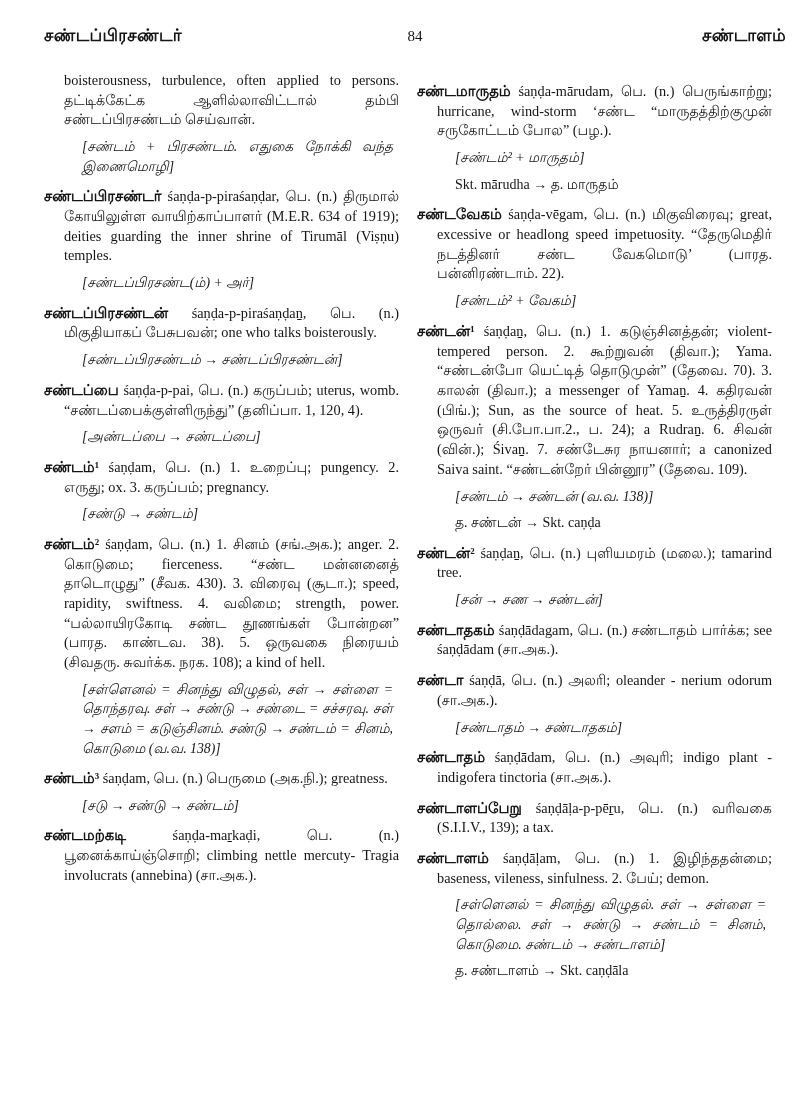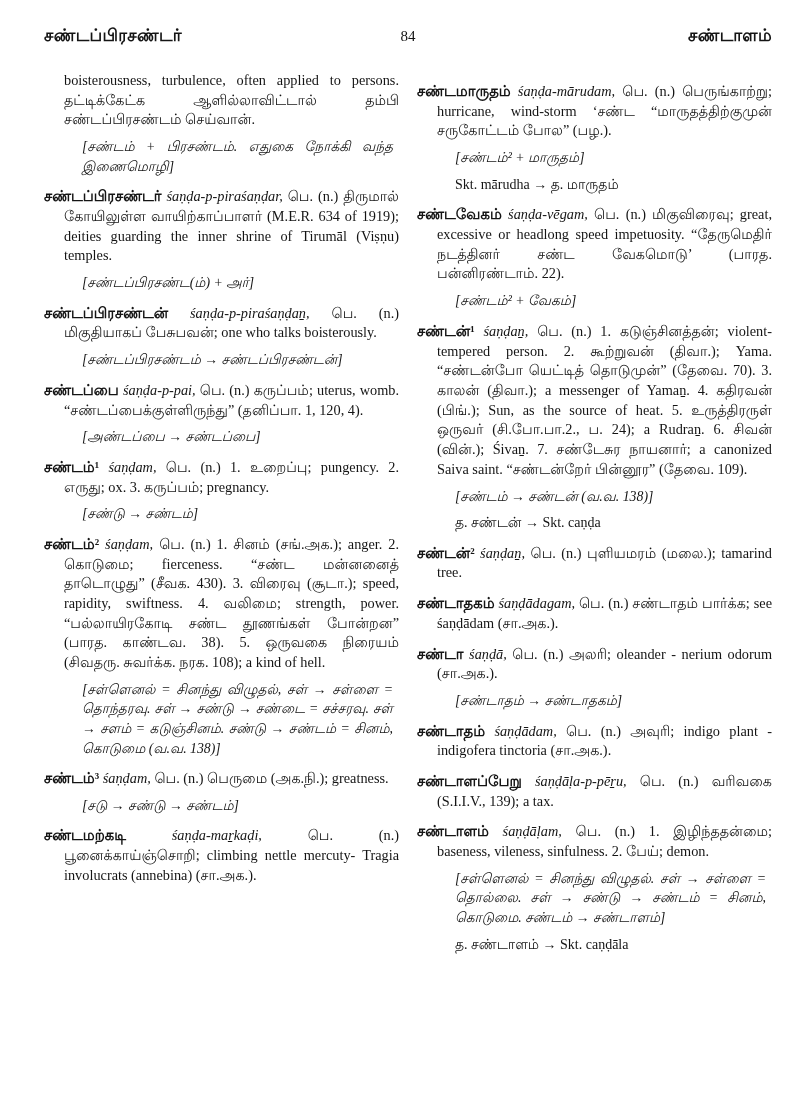--- a/index.html
+++ b/index.html
@@ -6,21 +6,21 @@
   body {
     width: 800px; height: 1100px;
     background: #ffffff;
     color: #141414;
     font-family: "Liberation Serif", serif;
     overflow: hidden;
   }
   .page {
     box-sizing: border-box;
     width: 800px; height: 904px;
-    padding: 26px 28px 10px 44px;
+    padding: 26px 14px 10px 44px;
   }
   .runhead {
     display: flex; align-items: baseline;
     margin-bottom: 24px;
   }
   .runhead .rh-left  { flex: 1; text-align: left;  font-weight: bold; font-size: 17px; letter-spacing: .3px; }
   .runhead .rh-page  { flex: 0 0 auto; text-align: left; font-size: 15px; }
   .runhead .rh-right { flex: 1; text-align: right; font-weight: bold; font-size: 17px; letter-spacing: .3px; }
 
   .columns { display: flex; gap: 18px; }
@@ -32,21 +32,21 @@
     text-align: justify;
     margin: 0 0 4px 0;
   }
   .entry {
     padding-left: 20px;
     text-indent: -20px;
     margin-top: 10px;
   }
   .cont { padding-left: 20px; text-indent: 0; }
   .hw { font-weight: bold; font-size: 14.8px; }
-  .tr { font-style: italic; }
+  .tr { }
   .etym {
     font-style: italic;
     font-size: 13.8px;
     line-height: 1.42;
     margin: 7px 6px 7px 38px;
     text-align: justify;
   }
   .xref, .note {
     font-size: 14.0px;
     line-height: 1.4;
@@ -85,20 +85,21 @@
     <div class="col" id="col-right">
         <div class="entry"><span class="hw">சண்டமாருதம்</span> <span class="tr">śaṇḍa-mārudam,</span> <span class="bd">பெ. (n.) பெருங்காற்று; hurricane, wind-storm ‘சண்ட “மாருதத்திற்குமுன் சருகோட்டம் போல” (பழ.).</span></div>
         <div class="etym">[சண்டம்² + மாருதம்]</div>
         <div class="note">Skt. mārudha → த. மாருதம்</div>
         <div class="entry"><span class="hw">சண்டவேகம்</span> <span class="tr">śaṇḍa-vēgam,</span> <span class="bd">பெ. (n.) மிகுவிரைவு; great, excessive or headlong speed impetuosity. “தேருமெதிர் நடத்தினர் சண்ட வேகமொடு’ (பாரத. பன்னிரண்டாம். 22).</span></div>
         <div class="etym">[சண்டம்² + வேகம்]</div>
         <div class="entry"><span class="hw">சண்டன்¹</span> <span class="tr">śaṇḍaṉ,</span> <span class="bd">பெ. (n.) 1. கடுஞ்சினத்தன்; violent-tempered person. 2. கூற்றுவன் (திவா.); Yama. “சண்டன்போ யெட்டித் தொடுமுன்” (தேவை. 70). 3. காலன் (திவா.); a messenger of Yamaṉ. 4. கதிரவன் (பிங்.); Sun, as the source of heat. 5. உருத்திரருள் ஒருவர் (சி.போ.பா.2., ப. 24); a Rudraṉ. 6. சிவன் (வின்.); Śivaṉ. 7. சண்டேசுர நாயனார்; a canonized Saiva saint. “சண்டன்றேர் பின்னூர” (தேவை. 109).</span></div>
         <div class="etym">[சண்டம் → சண்டன் (வ.வ. 138)]</div>
         <div class="note">த. சண்டன் → Skt. caṇḍa</div>
         <div class="entry"><span class="hw">சண்டன்²</span> <span class="tr">śaṇḍaṉ,</span> <span class="bd">பெ. (n.) புளியமரம் (மலை.); tamarind tree.</span></div>
+        <div class="etym">[சன் → சண → சண்டன்]</div>
         <div class="entry"><span class="hw">சண்டாதகம்</span> <span class="tr">śaṇḍādagam,</span> <span class="bd">பெ. (n.) சண்டாதம் பார்க்க; see śaṇḍādam (சா.அக.).</span></div>
         <div class="entry"><span class="hw">சண்டா</span> <span class="tr">śaṇḍā,</span> <span class="bd">பெ. (n.) அலரி; oleander - nerium odorum (சா.அக.).</span></div>
         <div class="etym">[சண்டாதம் → சண்டாதகம்]</div>
         <div class="entry"><span class="hw">சண்டாதம்</span> <span class="tr">śaṇḍādam,</span> <span class="bd">பெ. (n.) அவுரி; indigo plant - indigofera tinctoria (சா.அக.).</span></div>
         <div class="entry"><span class="hw">சண்டாளப்பேறு</span> <span class="tr">śaṇḍāḷa-p-pēṟu,</span> <span class="bd">பெ. (n.) வரிவகை (S.I.I.V., 139); a tax.</span></div>
         <div class="entry"><span class="hw">சண்டாளம்</span> <span class="tr">śaṇḍāḷam,</span> <span class="bd">பெ. (n.) 1. இழிந்ததன்மை; baseness, vileness, sinfulness. 2. பேய்; demon.</span></div>
         <div class="etym">[சள்ளெனல் = சினந்து விழுதல். சள் → சள்ளை = தொல்லை. சள் → சண்டு → சண்டம் = சினம், கொடுமை. சண்டம் → சண்டாளம்]</div>
         <div class="note">த. சண்டாளம் → Skt. caṇḍāla</div>
       </div>
   </div>

